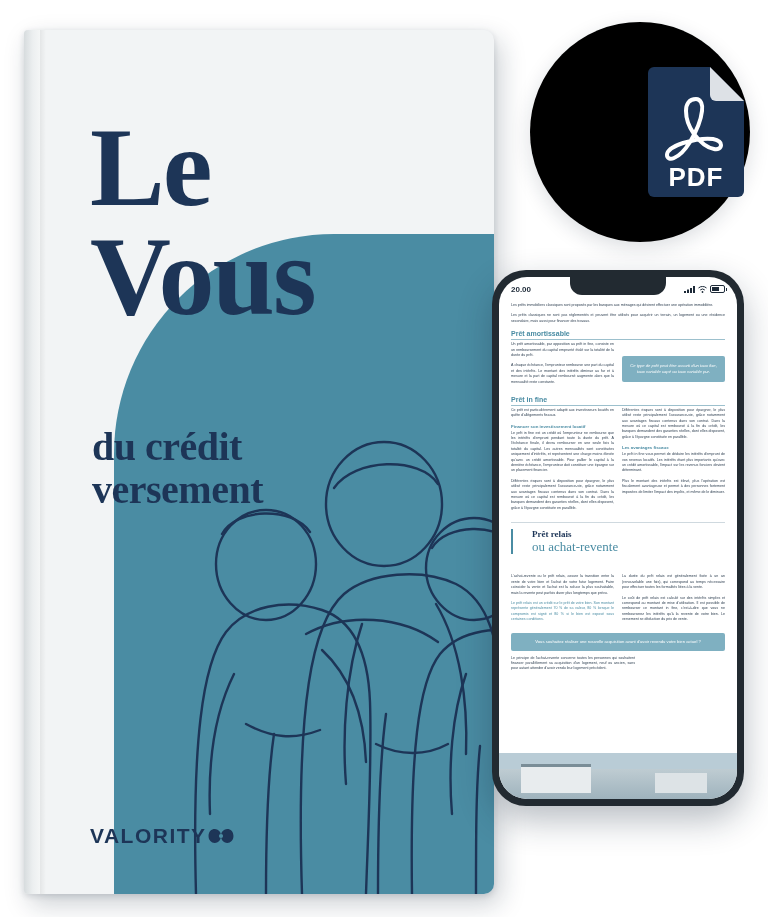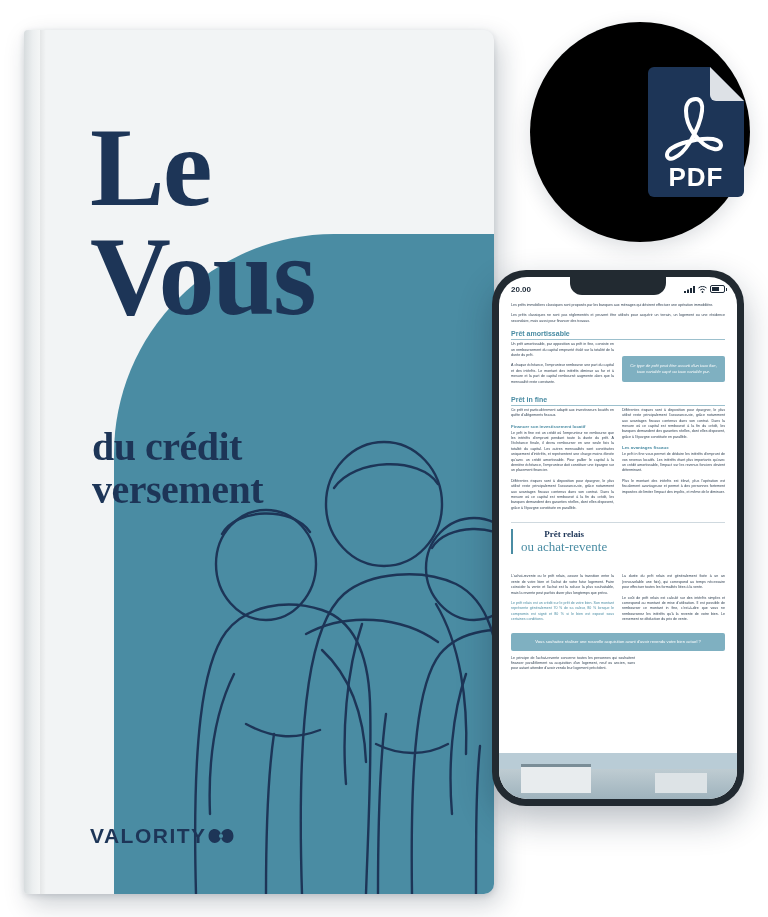--- a/index.html
+++ b/index.html
@@ -278,23 +278,22 @@
     margin: 5px 0;
   }
   .relais-block {
     margin-top: 6px;
     border-top: 0.8px solid #cfd9df;
     padding-top: 6px;
   }
   .relais-title {
     display: flex;
     align-items: flex-start;
-    gap: 8px;
+    gap: 19px;
     margin-bottom: 20px;
-    text-align: center;
   }
   .relais-bar {
     width: 2px;
     background: #4a8ca3;
     align-self: stretch;
     min-height: 20px;
   }
   .relais-t1 {
     color: #1d3557;
     font-family: "Liberation Serif", serif;

